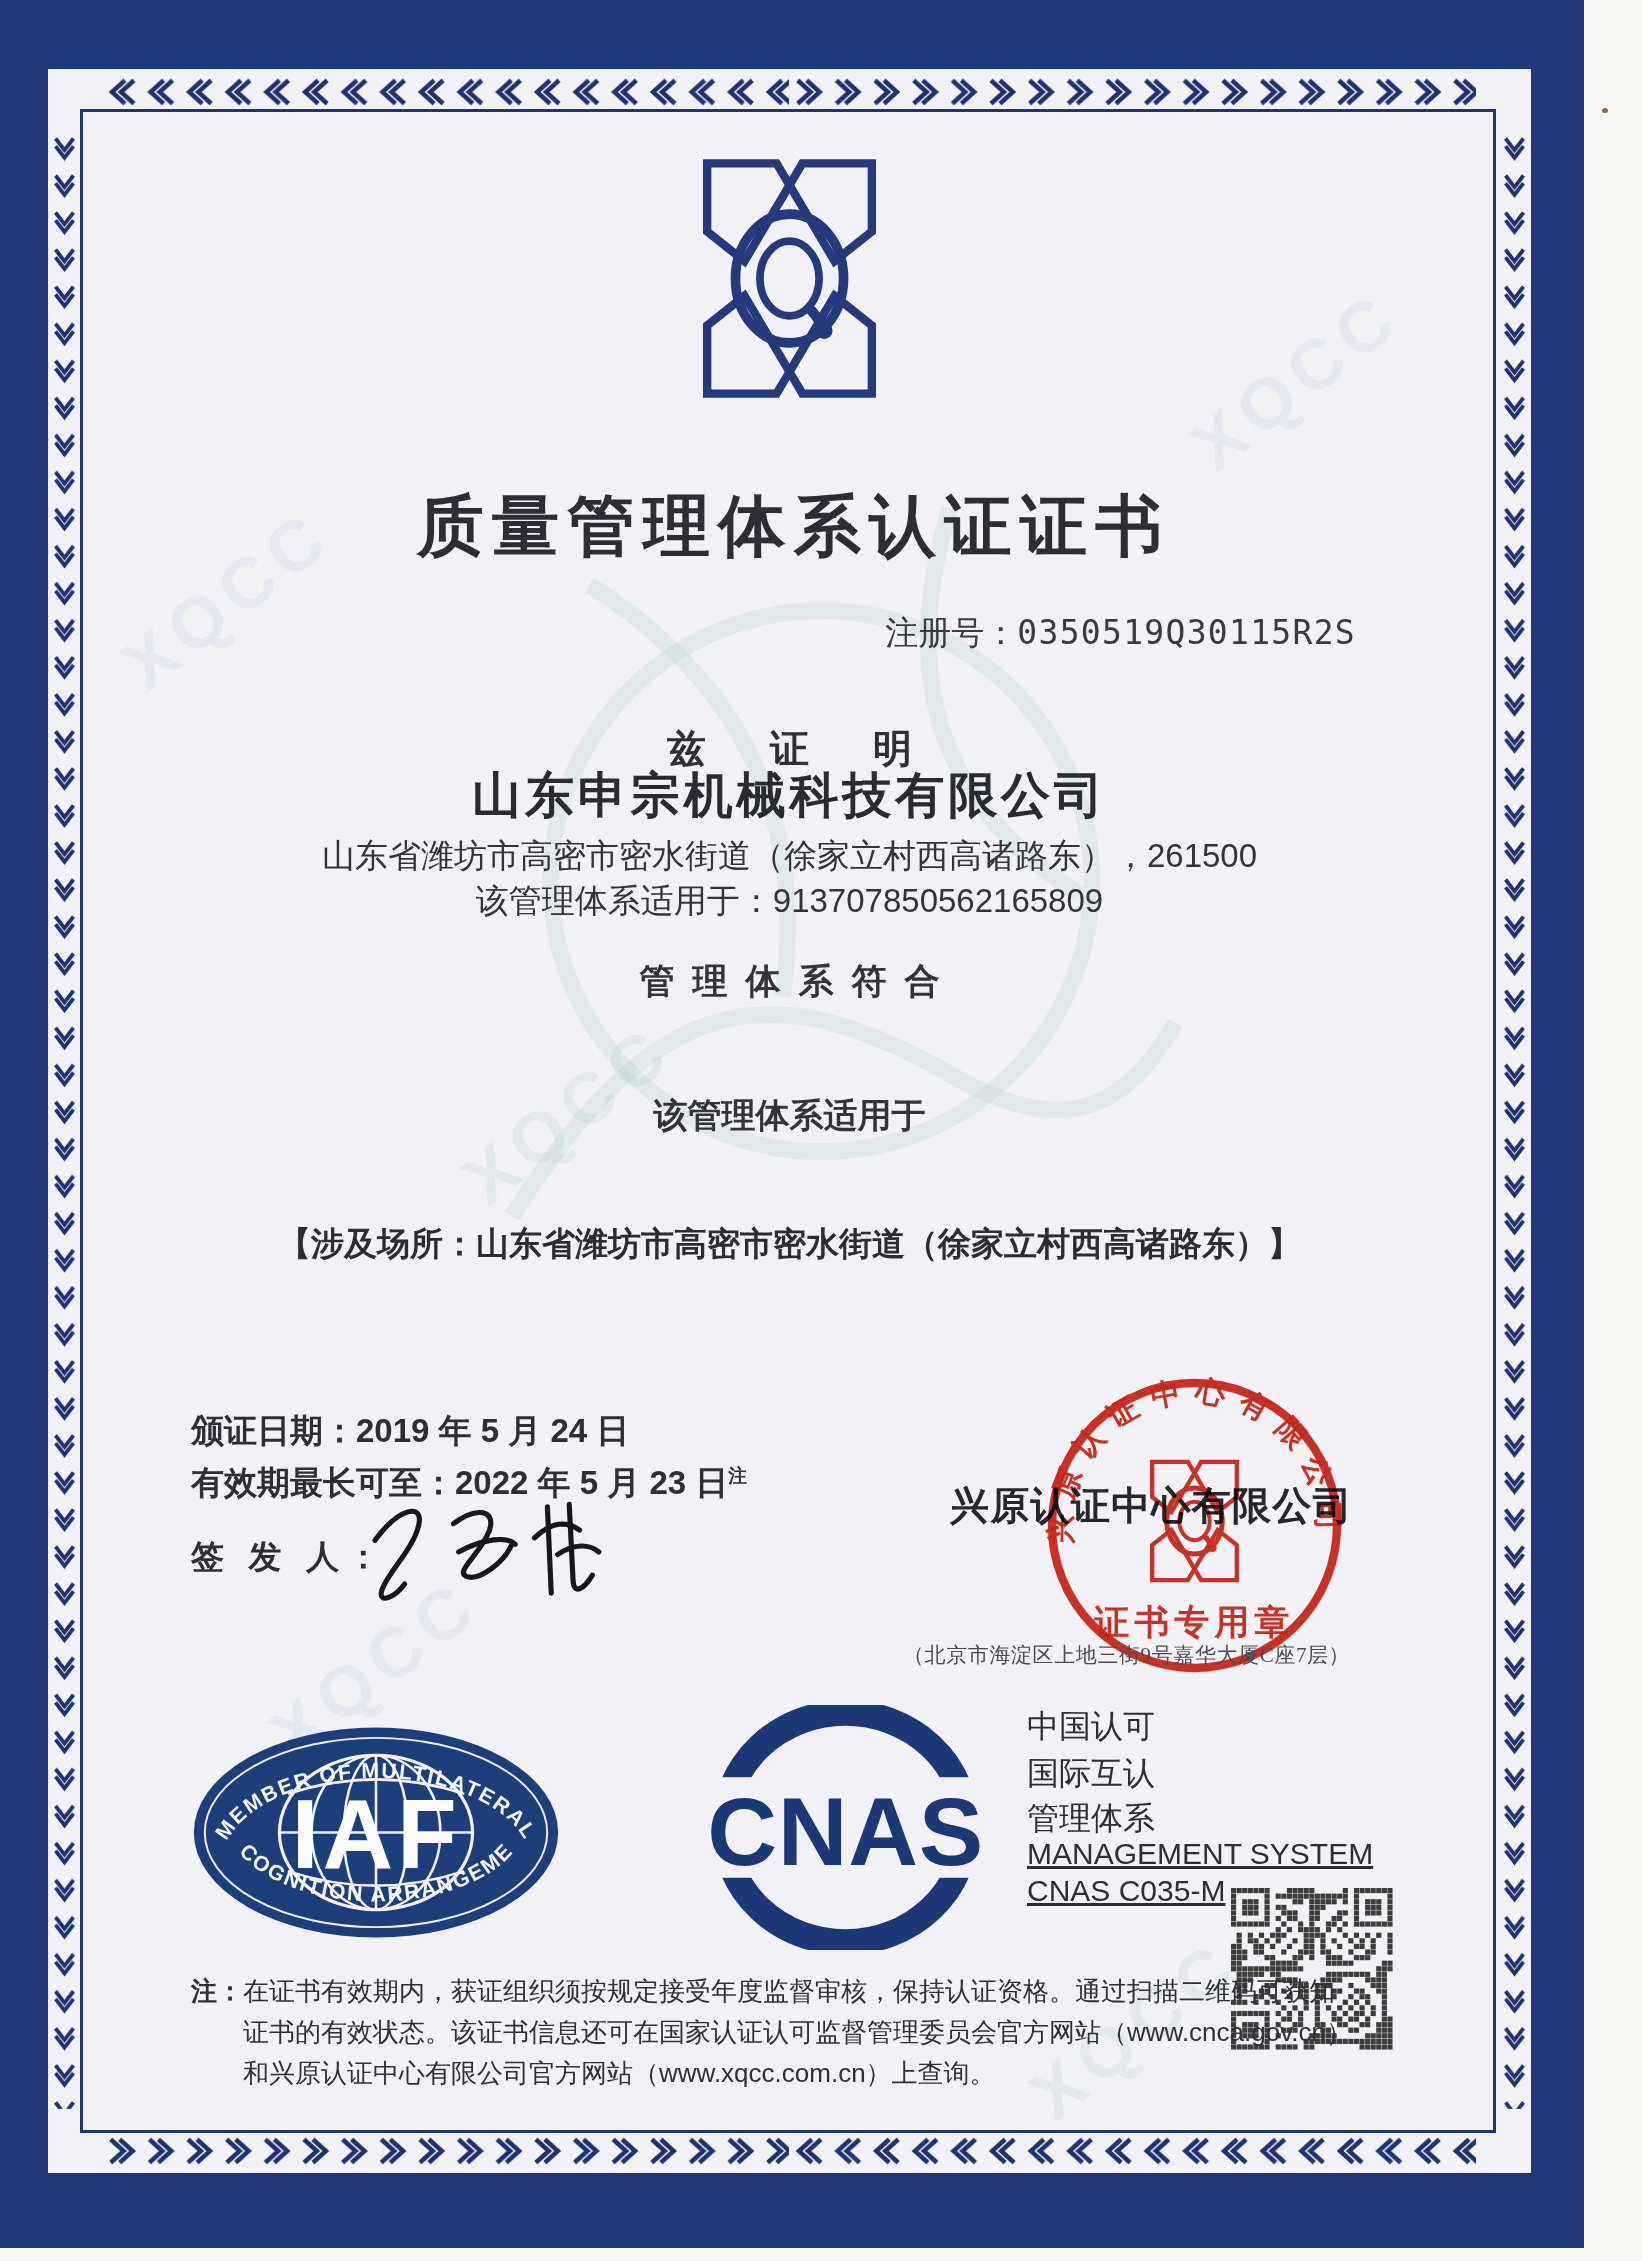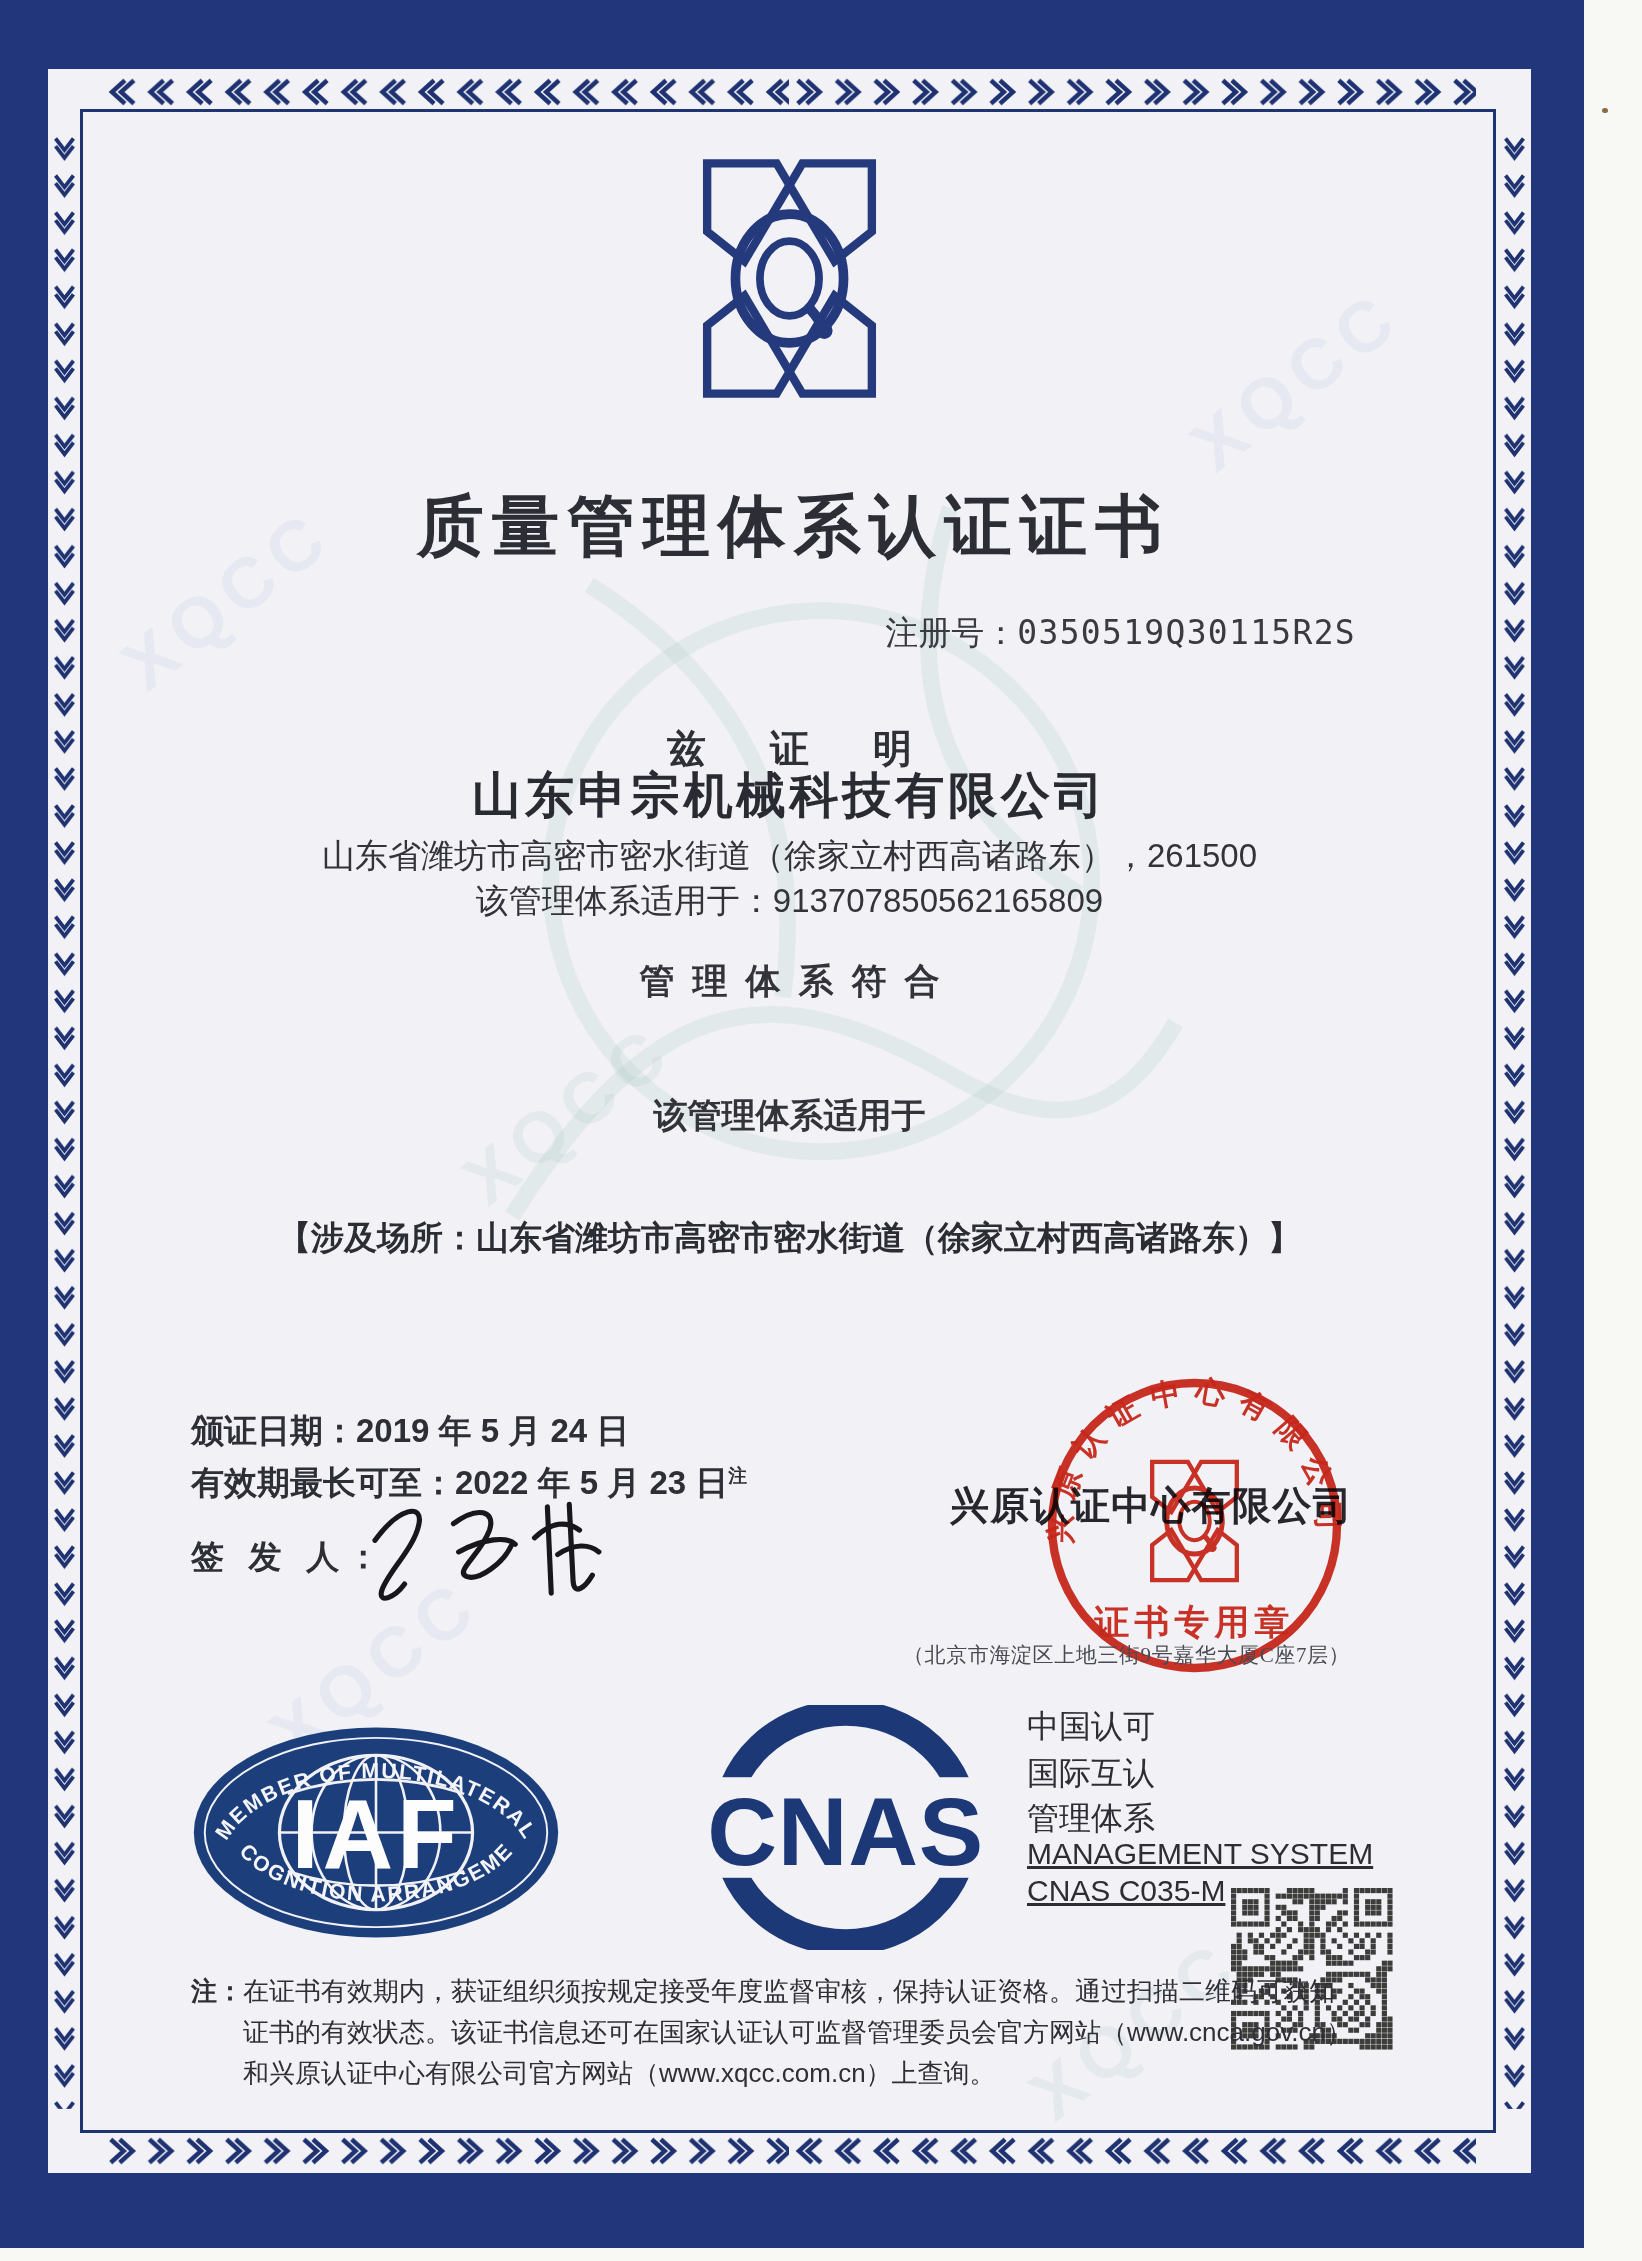--- a/index.html
+++ b/index.html
@@ -27,21 +27,21 @@
   .reg{font-size:33px;color:#3a3a41;}
   .mono{font-family:"DejaVu Sans Mono",monospace;letter-spacing:1.3px;}
   .certify{font-size:39px;font-weight:600;letter-spacing:64px;text-indent:64px;color:#2f2f37;}
   .company{font-size:49px;font-weight:700;letter-spacing:3.9px;color:#2a2a32;}
   .addr{font-size:33px;}
   .credit{font-size:33px;}
   .conform{font-size:35px;font-weight:600;letter-spacing:18px;text-indent:18px;}
   .standard{font-size:37px;font-weight:700;letter-spacing:1.3px;color:#2c2c34;}
   .scopehead{font-size:34px;font-weight:600;}
   .scope{font-size:38px;font-weight:700;color:#2a2a32;}
-  .sites{font-size:33px;font-weight:700;color:#2c2c34;}
+  .sites{font-size:33px;font-weight:700;color:#2c2c34;margin-top:6px;}
   .leftline{text-align:left;color:#2e2e36;font-weight:600;white-space:nowrap;}
   .datefs{font-size:33px;}
   .supnote{font-size:18.7px;vertical-align:11.6px;}
   .signer{font-size:33px;letter-spacing:7.7px;}
   .certname{font-size:39px;font-weight:600;letter-spacing:1.3px;color:#26262c;white-space:nowrap;}
   .office{font-size:21px;color:#4a4a52;white-space:nowrap;letter-spacing:0.6px;}
   .accr div{font-size:32px;color:#2d2d33;line-height:1;white-space:nowrap;}
   .accr .en{font-size:30px;text-decoration:underline;}
   .foot{display:flex;color:#2f2f36;font-size:26px;line-height:41px;}
   .foot .flabel{font-weight:600;flex:0 0 auto;}

